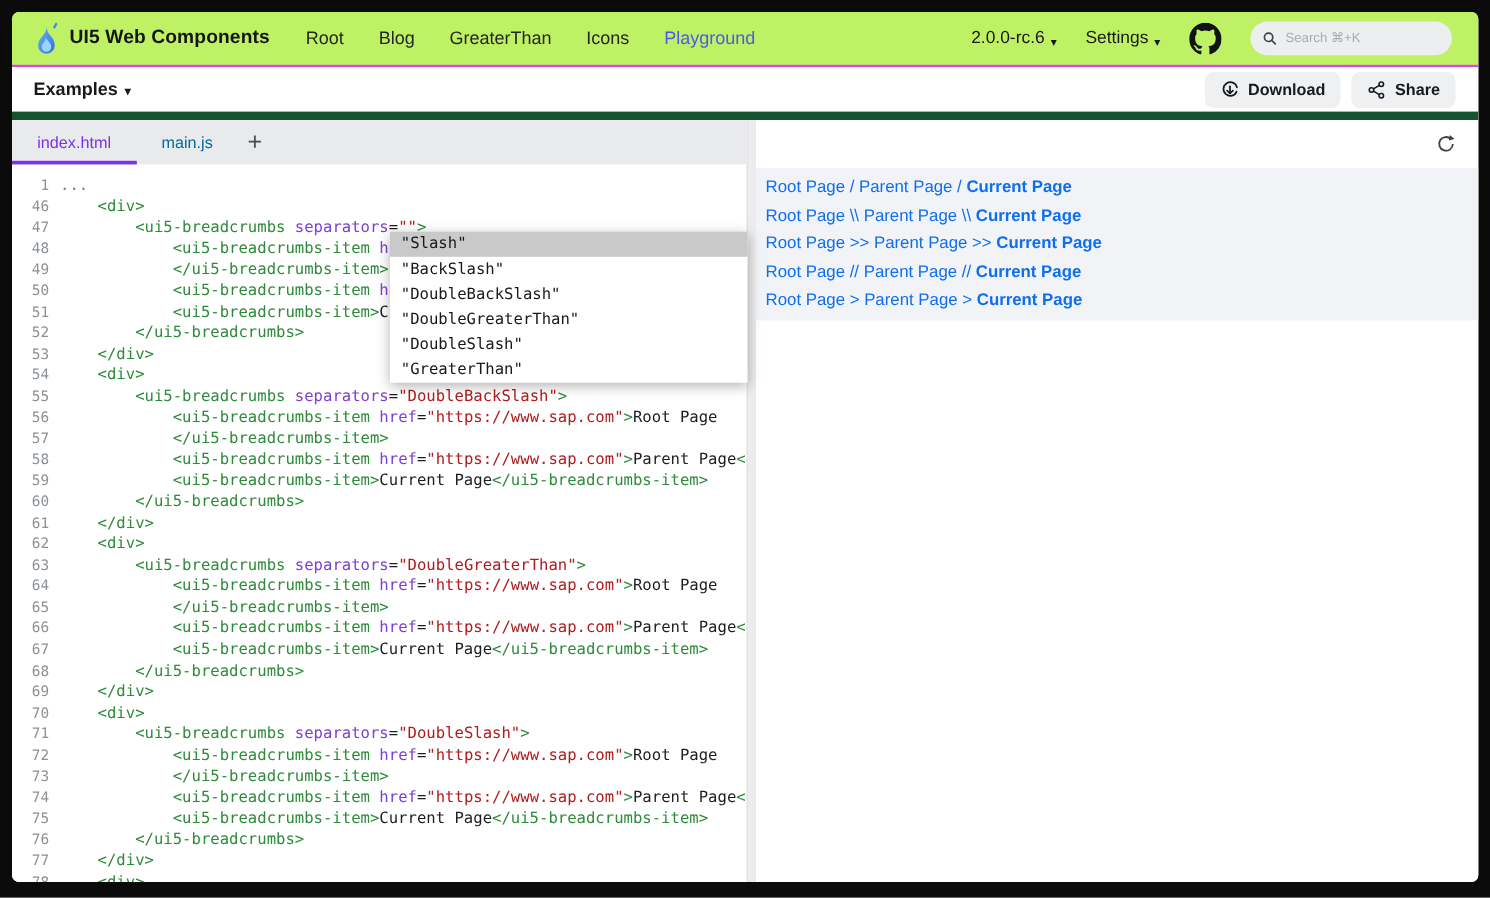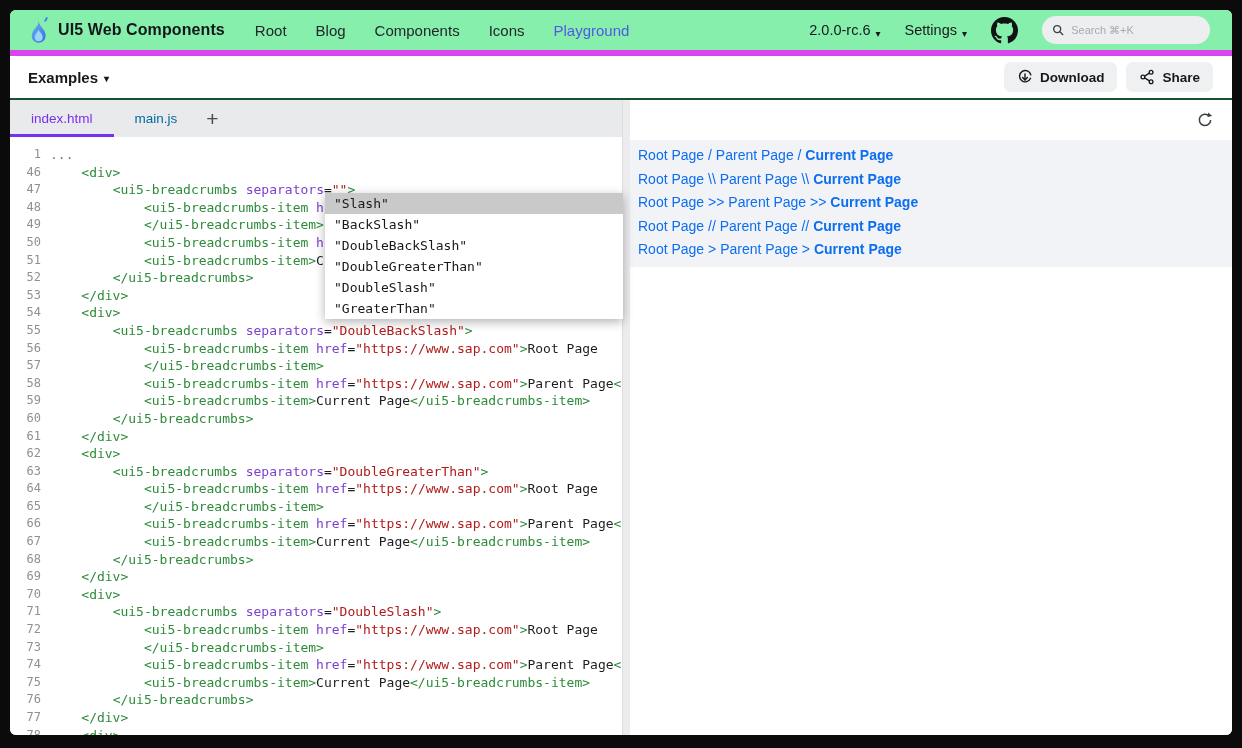--- a/index.html
+++ b/index.html
@@ -1,36 +1,36 @@
 <!DOCTYPE html>
 <html><head>
 <meta charset="utf-8">
 <style>
   * { box-sizing: border-box; margin: 0; padding: 0; }
   html,body { width:1242px; height:748px; }
   body { background:#0b0b0b; border-radius:14px; position:relative; font-family:"Liberation Sans",sans-serif; }
   .app { position:absolute; left:10px; top:10px; right:10px; bottom:13px; background:#fff; border-radius:6px; overflow:hidden; display:flex; flex-direction:column; }
 
   
-  .topbar { flex:0 0 46px; display:flex; align-items:center; padding:0 22px 0 18px; border-bottom:6px solid #d946ef; background:#86efac; }
+  .topbar { flex:0 0 46px; display:flex; align-items:center; padding:0 22px 0 18px; border-bottom:2px solid #d946ef; background:#bef264; }
   .logo { display:inline-flex; margin-right:9px; }
   .brand { font-size:16px; font-weight:bold; color:#14161a; letter-spacing:.1px; margin-right:30px; white-space:nowrap; }
   .main-nav { display:flex; align-items:center; gap:29px; }
   .nav-item { font-size:15px; color:#23262b; cursor:pointer; white-space:nowrap; }
   .nav-item.active { color:#5158e6; }
   .top-right { margin-left:auto; display:flex; align-items:center; gap:24px; }
   .dd { font-size:14.5px; color:#17191c; display:inline-flex; align-items:flex-end; gap:5px; cursor:pointer; white-space:nowrap; }
   .caret { font-size:10px; color:#17191c; position:relative; top:1px; }
   .gh { display:inline-flex; }
   .search { width:168px; height:28px; border-radius:14px; background:#eceef0; display:flex; align-items:center; padding:0 10px; gap:7px; }
   .search input { border:none; outline:none; background:transparent; font-size:11px; color:#33363a; width:100%; font-family:"Liberation Sans",sans-serif; }
   .search input::placeholder { color:#a6abb1; }
 
   
-  .toolbar { flex:0 0 44px; display:flex; align-items:center; padding:0 19px 0 18px; border-bottom:2px solid #14532d; background:#fff; }
+  .toolbar { flex:0 0 44px; display:flex; align-items:center; padding:0 19px 0 18px; border-bottom:7px solid #14532d; background:#fff; }
   .examples { font-size:15px; font-weight:bold; color:#17191c; display:inline-flex; align-items:center; gap:6px; cursor:pointer; }
   .toolbar-right { margin-left:auto; display:flex; gap:9px; }
   .btn { height:30px; border:none; border-radius:7px; background:#eef0f2; display:inline-flex; align-items:center; gap:7px; padding:0 13px; font-size:13.5px; font-weight:bold; color:#17191c; font-family:"Liberation Sans",sans-serif; cursor:pointer; }
 
   
   .main { flex:1; display:flex; min-height:0; }
   .editor-pane { flex:0 0 612px; width:612px; display:flex; flex-direction:column; position:relative; background:#fff; min-height:0; }
   .tabbar { flex:0 0 37px; background:#e9eaeb; display:flex; align-items:stretch; }
   .tabs { display:flex; }
   .tab { padding:0 21px; display:flex; align-items:center; font-size:13.5px; color:#0369a1; position:relative; cursor:pointer; }
@@ -78,21 +78,21 @@
           </defs>
         <path fill="url(#fl)" d="M12.8 4c.9 5.2-1.1 7.7-3.5 10.4C7 17 4.6 19.8 4.6 24.3a8.6 8.6 0 0 0 17.2 0c0-4.4-2.1-7.4-4.3-10C15.3 11.6 13.4 9 12.8 4z"></path>
         <path fill="#9bd4f9" d="M12.6 15.5c.3 3.1-1.7 4.6-2.7 6.2-.9 1.4-1.5 2.6-1.5 4.2a4.9 4.9 0 0 0 9.8 0c0-1.9-1-3.5-2.2-5.1-1.2-1.6-3-2.9-3.4-5.3z"></path>
         <path stroke="#3f86ea" stroke-width="2.4" stroke-linecap="round" d="M21.4 5.6l1.9-3.4"></path>
       </svg>
     </span>
     <span class="brand">UI5 Web Components</span>
     <nav class="main-nav">
         <span class="nav-item">Root</span>
         <span class="nav-item">Blog</span>
-        <span class="nav-item">Components</span>
+        <span class="nav-item">GreaterThan</span>
         <span class="nav-item">Icons</span>
         <span class="nav-item active">Playground</span>
       </nav>
     <div class="top-right">
       <span class="dd">
         <span>2.0.0-rc.6</span>
         <span class="caret">▾</span>
       </span>
       <span class="dd">
         <span>Settings</span>

